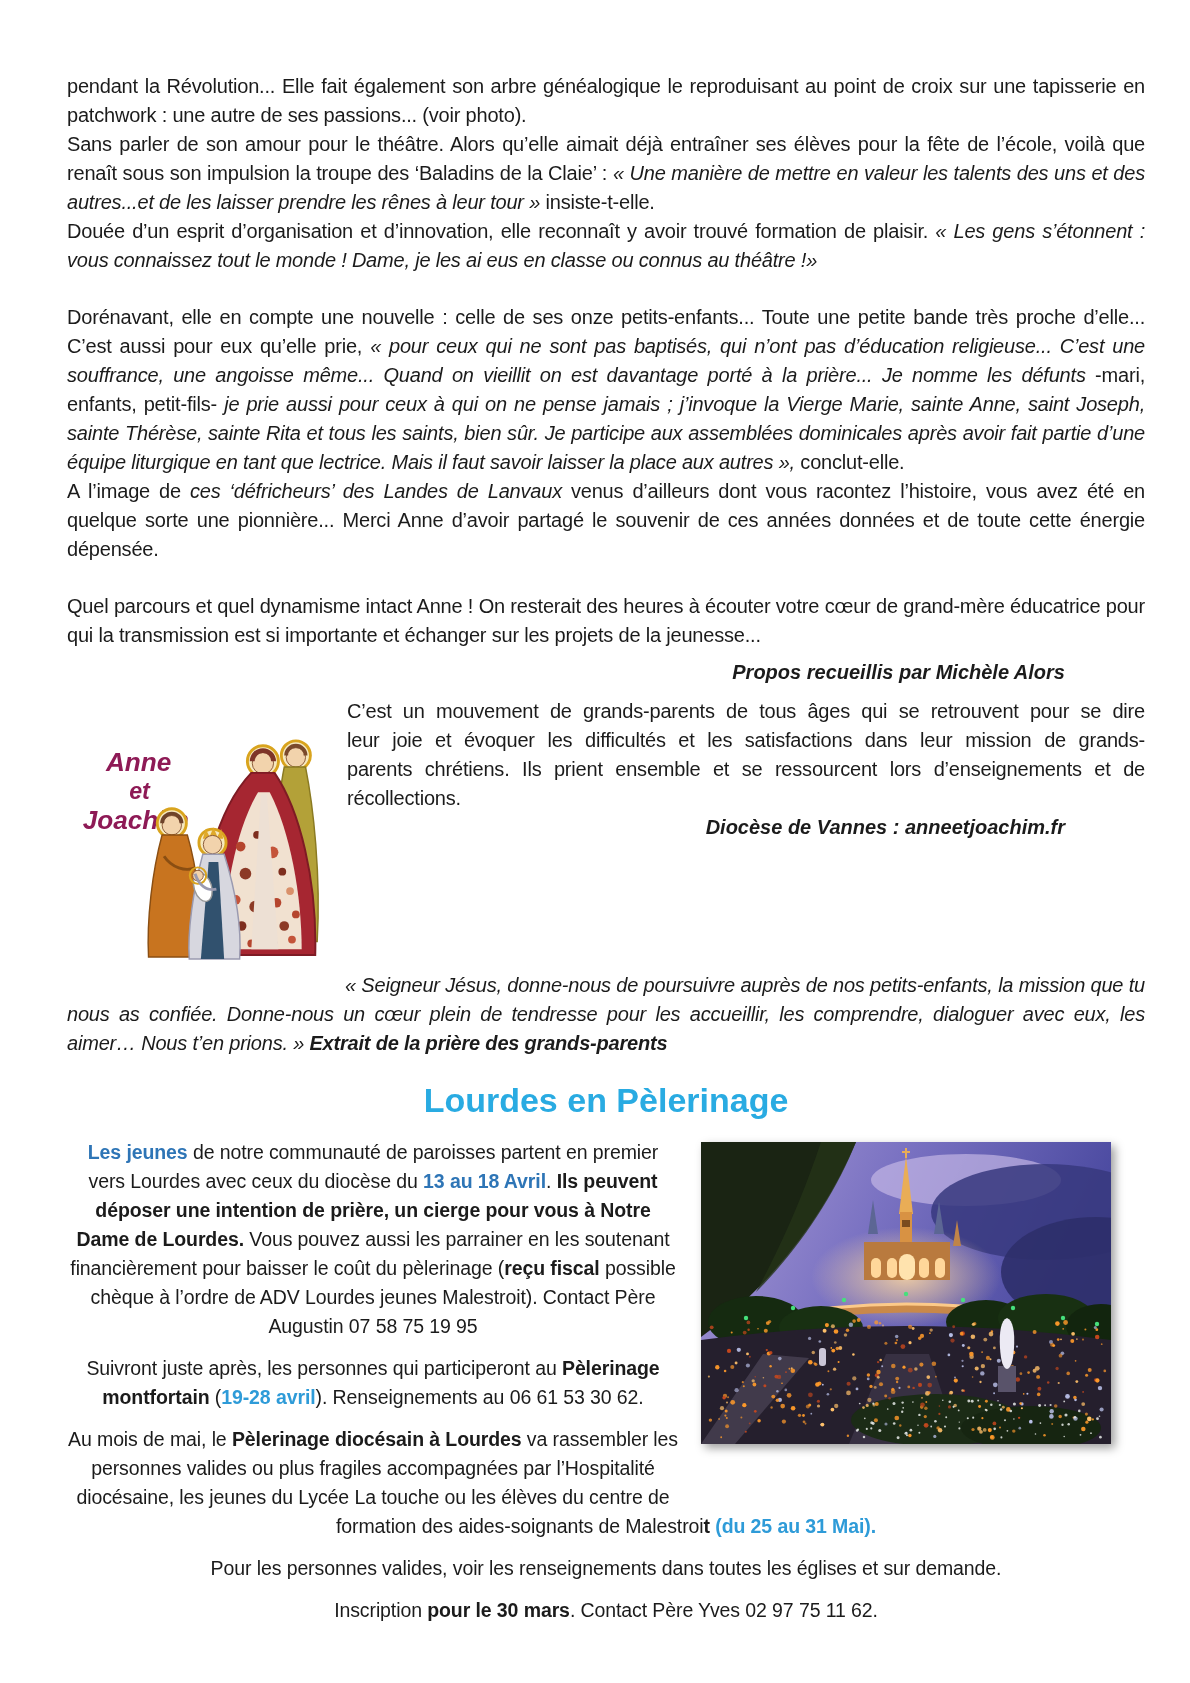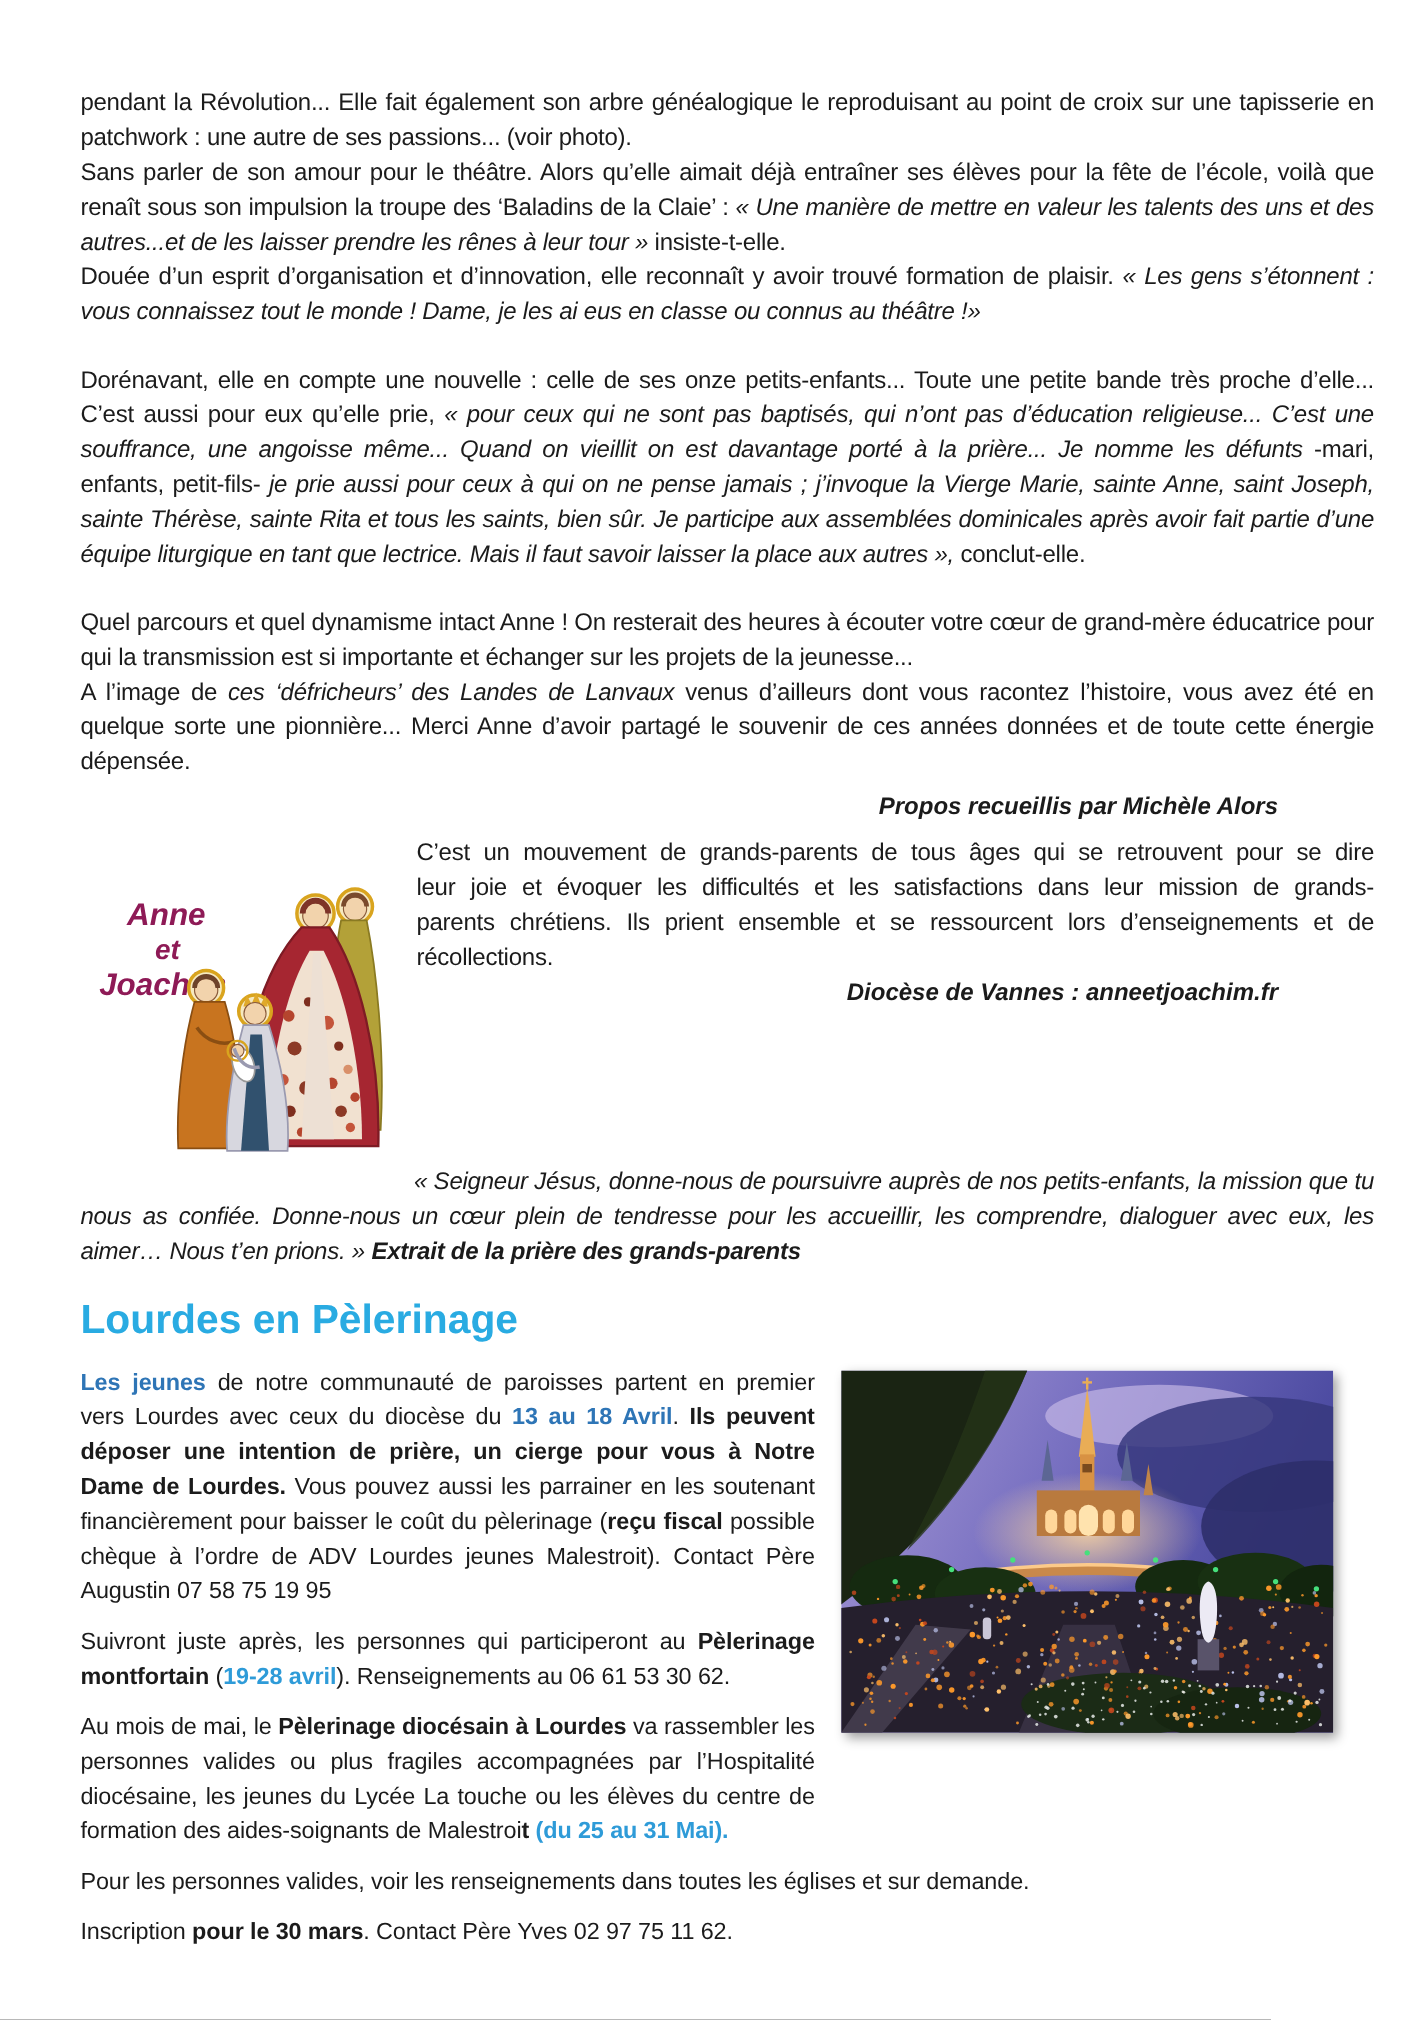--- a/index.html
+++ b/index.html
@@ -28,41 +28,41 @@
   
   .aj{margin-top:10px;}
   .aj::after{content:"";display:block;clear:both;}
   .aj-illustration{float:left;width:252px;height:262px;margin:4px 24px 8px 4px;}
   .aj-illustration svg{display:block;width:100%;height:100%;}
   .aj-title{margin:14px 50px 10px 0;font-size:31px;line-height:40px;text-align:center;font-weight:400;}
   .aj-body{word-spacing:4px;}
   .source{font-size:20px;line-height:29px;font-weight:700;font-style:italic;text-align:right;padding-right:80px;margin-top:0;}
   .prayer{clear:left;text-indent:278px;margin-top:6px;}
   
-  .lourdes-heading{margin:20px 0 16px 0;font-size:34px;line-height:44px;font-weight:700;color:var(--cyan);}
+  .lourdes-heading{margin:20px 0 16px 0;font-size:34px;line-height:44px;font-weight:700;text-align:center;color:var(--cyan);}
   .lourdes::after{content:"";display:block;clear:both;}
   .photo{
     float:right;width:410px;height:302px;margin:4px 34px 52px 22px;
     box-shadow:4px 4px 9px rgba(0,0,0,0.38);
   }
   .photo svg{display:block;width:100%;height:100%;}
-  .lp{font-size:19.5px;letter-spacing:-0.1px;}
+  .lp{font-size:19.5px;letter-spacing:-0.1px;text-align:center;}
   .lp + .lp{margin-top:13px;}
 </style>
 </head>
 <body>
 
 <div class="page">
 
   <p class="body j"><span class="r-n">pendant la Révolution... Elle fait également son arbre généalogique le reproduisant au point de croix sur une tapisserie en patchwork : une autre de ses passions... (voir photo).</span></p>
   <p class="body j"><span class="r-n">Sans parler de son amour pour le théâtre. Alors qu’elle aimait déjà entraîner ses élèves pour la fête de l’école, voilà que renaît sous son impulsion la troupe des ‘Baladins de la Claie’ : </span><span class="r-i">« Une manière de mettre en valeur les talents des uns et des autres...et de les laisser prendre les rênes à leur tour »</span><span class="r-n"> insiste-t-elle.</span></p>
   <p class="body j"><span class="r-n">Douée d’un esprit d’organisation et d’innovation, elle reconnaît y avoir trouvé formation de plaisir. </span><span class="r-i">« Les gens s’étonnent : vous connaissez tout le monde ! Dame, je les ai eus en classe ou connus au théâtre !»</span></p>
   <p class="body j gap-top"><span class="r-n">Dorénavant, elle en compte une nouvelle : celle de ses onze petits-enfants... Toute une petite bande très proche d’elle... C’est aussi pour eux qu’elle prie, </span><span class="r-i">« pour ceux qui ne sont pas baptisés, qui n’ont pas d’éducation religieuse... C’est une souffrance, une angoisse même... Quand on vieillit on est davantage porté à la prière... Je nomme les défunts </span><span class="r-n">-mari, enfants, petit-fils- </span><span class="r-i">je prie aussi pour ceux à qui on ne pense jamais ; j’invoque la Vierge Marie, sainte Anne, saint Joseph, sainte Thérèse, sainte Rita et tous les saints, bien sûr. Je participe aux assemblées dominicales après avoir fait partie d’une équipe liturgique en tant que lectrice. Mais il faut savoir laisser la place aux autres »,</span><span class="r-n"> conclut-elle.</span></p>
+  <p class="body j"><span class="r-n">A l’image de </span><span class="r-i">ces ‘défricheurs’ des Landes de Lanvaux</span><span class="r-n"> venus d’ailleurs dont vous racontez l’histoire, vous avez été en quelque sorte une pionnière... Merci Anne d’avoir partagé le souvenir de ces années données et de toute cette énergie dépensée.</span></p>
   <p class="body j gap-top"><span class="r-n">Quel parcours et quel dynamisme intact Anne ! On resterait des heures à écouter votre cœur de grand-mère éducatrice pour qui la transmission est si importante et échanger sur les projets de la jeunesse...</span></p>
-  <p class="body j"><span class="r-n">A l’image de </span><span class="r-i">ces ‘défricheurs’ des Landes de Lanvaux</span><span class="r-n"> venus d’ailleurs dont vous racontez l’histoire, vous avez été en quelque sorte une pionnière... Merci Anne d’avoir partagé le souvenir de ces années données et de toute cette énergie dépensée.</span></p>
   <p class="byline">Propos recueillis par Michèle Alors</p>
 
   <section class="aj">
     <div class="aj-illustration">
       <svg viewBox="0 0 260 270" xmlns="http://www.w3.org/2000/svg">
         <rect width="260" height="270" fill="#ffffff"></rect>
         <g font-family="Liberation Sans, sans-serif" font-weight="bold" font-style="italic" fill="#8E1A56">
           <text x="36" y="72" font-size="27">Anne</text>
           <text x="60" y="101" font-size="24">et</text>
           <text x="12" y="132" font-size="27">Joachim</text>

